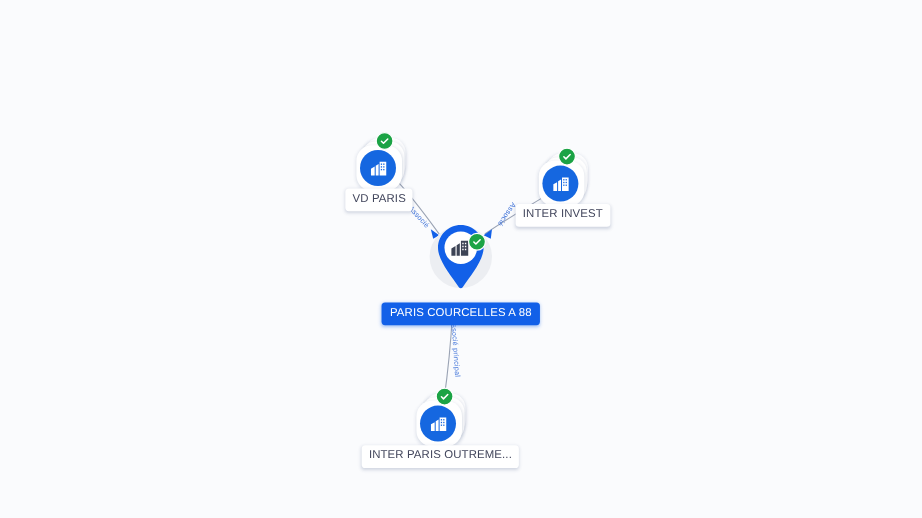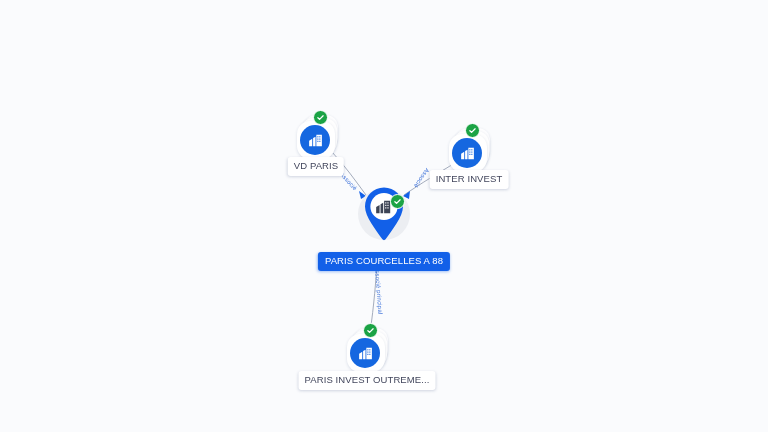--- a/index.html
+++ b/index.html
@@ -239,21 +239,21 @@
           <rect x="14.6" y="12.4" width="1.5" height="1.6" fill="#1567e0"></rect>
           <rect x="17.4" y="12.4" width="1.5" height="1.6" fill="#1567e0"></rect>
         </svg>
       </div>
       <div class="badge-check sat-badge">
         <svg width="9" height="9" viewBox="0 0 24 24">
           <path fill="none" stroke="#ffffff" stroke-width="3.4" stroke-linecap="round" stroke-linejoin="round" d="M5 12.5l4.5 4.5L19 7.5"></path>
         </svg>
       </div>
     </div>
-    <div class="node-label" style="left:0px; top:19px;">PARIS INVEST OUTREME...</div>
+    <div class="node-label" style="left:0px; top:19px;">INTER PARIS OUTREME...</div>
   </div>
 
   <div class="node" style="left:384px; top:212px;">
     <div class="pin-halo"></div>
     <div class="pin-wrap">
       <svg width="46" height="56" viewBox="0 0 46 56">
         <path fill="#1260e8" d="M23 1.5C12.5 1.5 4 10 4 20.5 4 31 15 44 21.4 53.3c0.8 1.1 2.4 1.1 3.2 0C31 44 42 31 42 20.5 42 10 33.5 1.5 23 1.5z"></path>
         <circle cx="23" cy="20.5" r="13.6" fill="#ffffff"></circle>
         <g transform="translate(13.6,11.6) scale(0.78)">
           <path fill="#3d4455" d="M2 20V12.2l4.4-2.6V20H2zm5.6 0V8.6L11 6.6V20H7.6zm4.6 0V4h7.8v16h-7.8z"></path>

